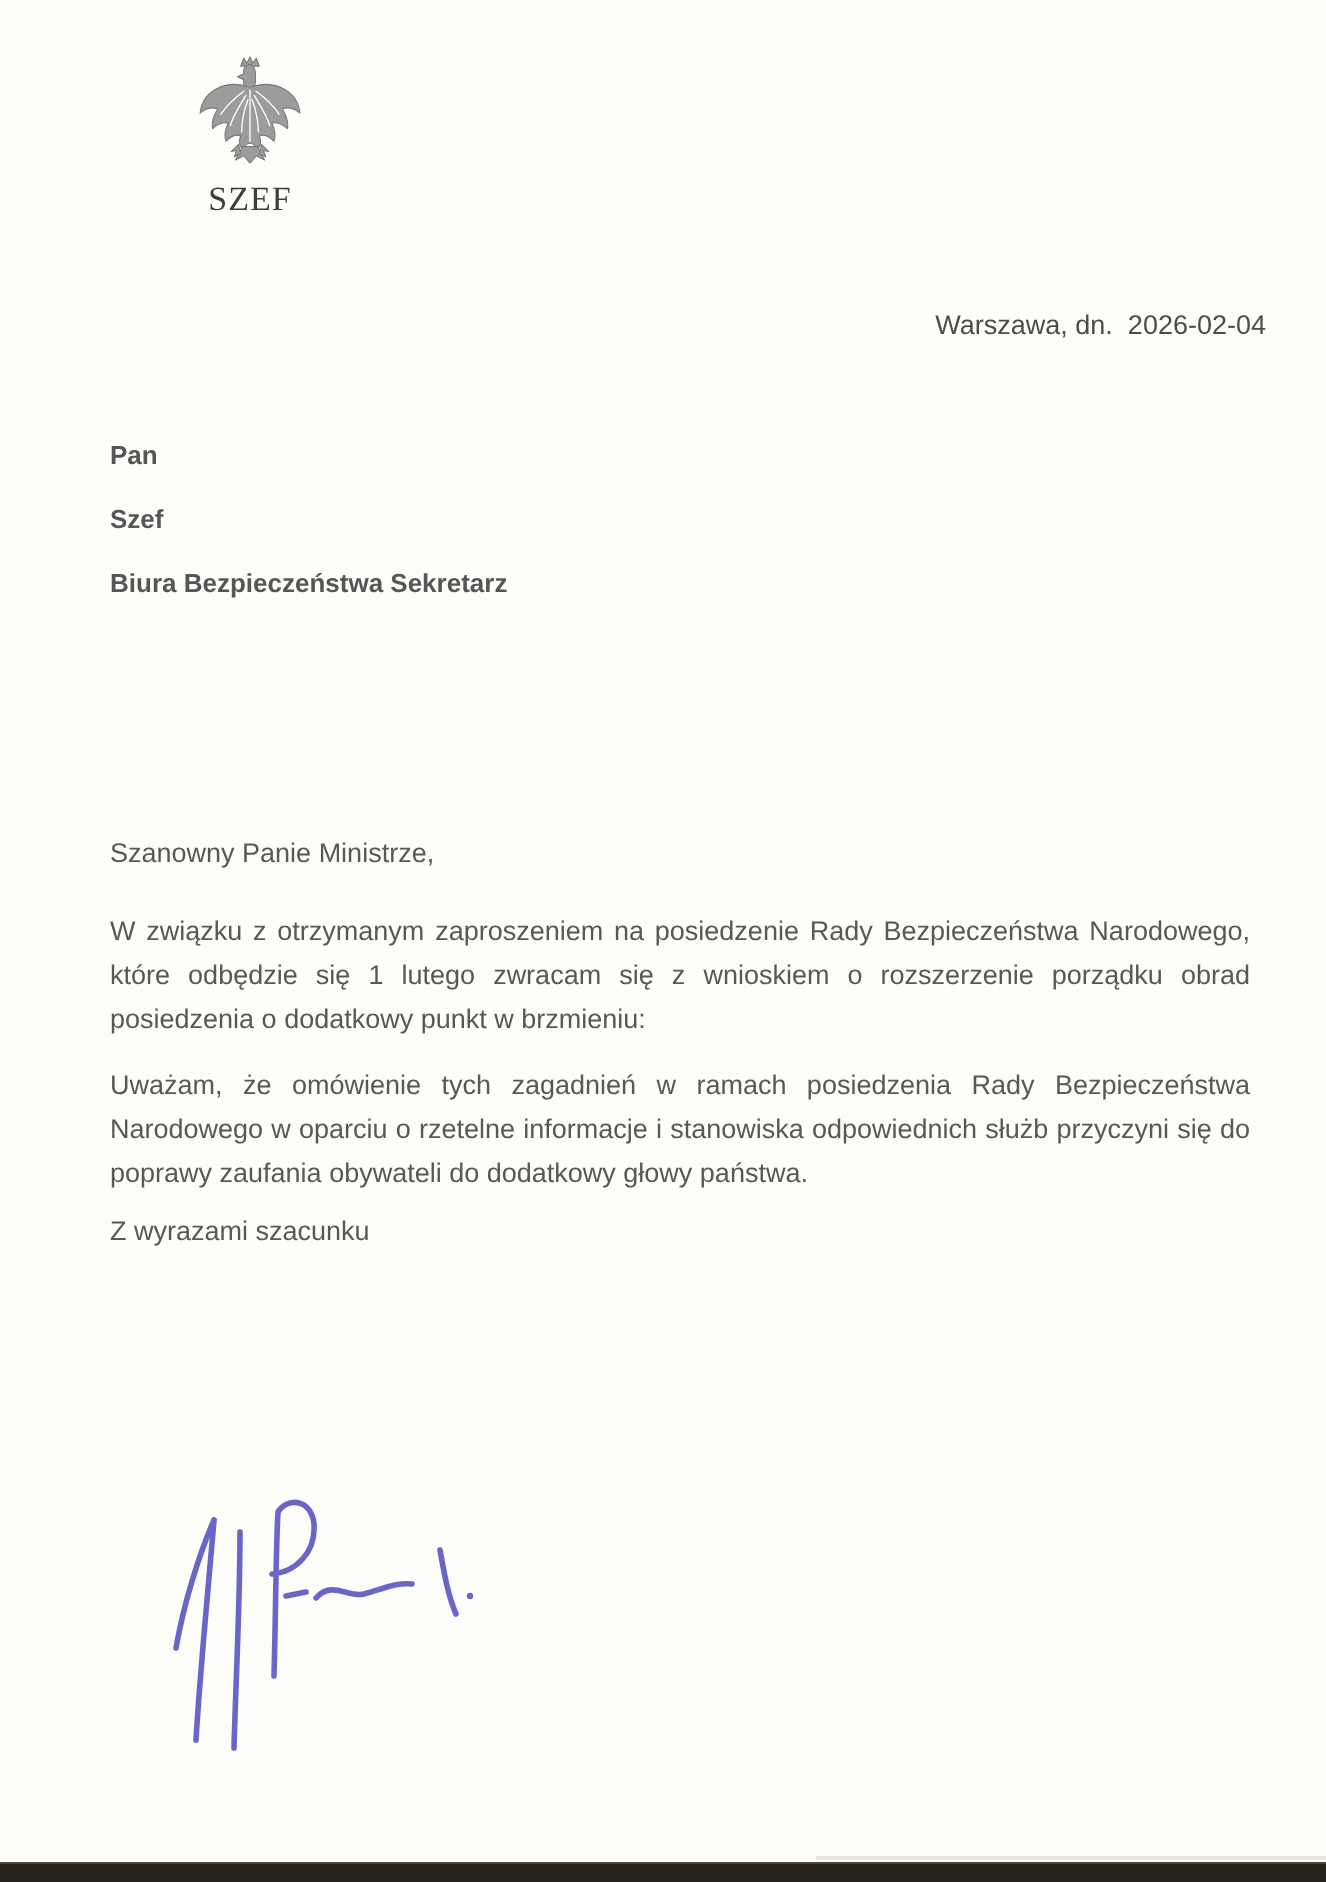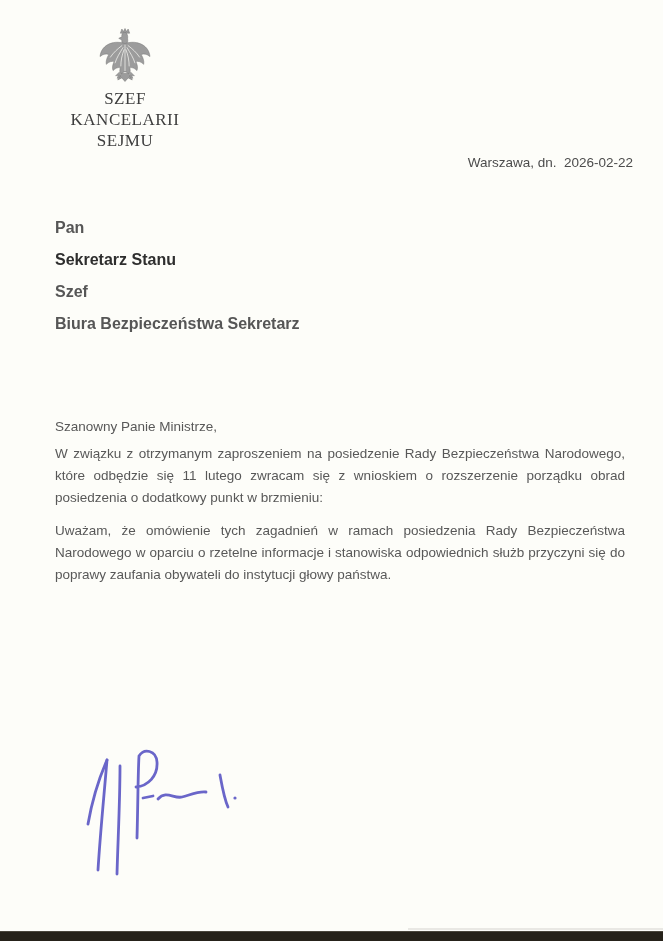--- a/index.html
+++ b/index.html
@@ -47,21 +47,21 @@
     right: 30px;
     font-size: 13.5px;
     color: #4c4c4c;
     white-space: pre;
   }
   
   .recipient {
     position: absolute;
     left: 55px;
     top: 221px;
-    font-size: 16px;
+    font-size: 13px;
     font-weight: 700;
     color: #565656;
   }
   .recipient .r-line {
     line-height: 14px;
     margin-bottom: 18px;
   }
   .recipient .r-line.emphasized {
     color: #2e2e2e;
   }
@@ -69,21 +69,21 @@
   .letter-body {
     position: absolute;
     left: 55px;
     top: 417px;
     width: 570px;
     font-size: 13.5px;
     color: #585858;
   }
   .salutation {
     line-height: 20px;
-    margin-bottom: 6px;
+    margin-bottom: 18px;
   }
   .letter-body p {
     margin: 0 0 11px 0;
     line-height: 22px;
     text-align: justify;
   }
   .letter-body p.last-para {
     margin-bottom: 8px;
   }
   .closing {
@@ -138,37 +138,36 @@
           <path d="M56,35 C64,41 72,48 78,57"></path>
           <path d="M46,39 C40,49 34,58 31,68"></path>
           <path d="M54,39 C60,49 66,58 69,68"></path>
           <path d="M48,43 C44,54 42,64 42,74"></path>
           <path d="M52,43 C56,54 58,64 58,74"></path>
         </g>
       </svg>
     </span>
     <div class="org-title">
       <div>SZEF</div>
-      <div>KANCELARII SEJMU</div>
     </div>
   </header>
 
-  <div class="date">Warszawa, dn.  2026-02-22</div>
+  <div class="date">Warszawa, dn.  2026-02-04</div>
 
   <div class="recipient">
     <div class="r-line">Pan</div>
-    <div class="r-line emphasized">Sekretarz Stanu</div>
     <div class="r-line">Szef</div>
     <div class="r-line">Biura Bezpieczeństwa Sekretarz</div>
   </div>
 
   <main class="letter-body">
     <div class="salutation">Szanowny Panie Ministrze,</div>
-    <p>W związku z otrzymanym zaproszeniem na posiedzenie Rady Bezpieczeństwa Narodowego, które odbędzie się 11 lutego zwracam się z wnioskiem o rozszerzenie porządku obrad posiedzenia o dodatkowy punkt w brzmieniu:</p>
-    <p class="last-para">Uważam, że omówienie tych zagadnień w ramach posiedzenia Rady Bezpieczeństwa Narodowego w oparciu o rzetelne informacje i stanowiska odpowiednich służb przyczyni się do poprawy zaufania obywateli do instytucji głowy państwa.</p>
+    <p>W związku z otrzymanym zaproszeniem na posiedzenie Rady Bezpieczeństwa Narodowego, które odbędzie się 1 lutego zwracam się z wnioskiem o rozszerzenie porządku obrad posiedzenia o dodatkowy punkt w brzmieniu:</p>
+    <p class="last-para">Uważam, że omówienie tych zagadnień w ramach posiedzenia Rady Bezpieczeństwa Narodowego w oparciu o rzetelne informacje i stanowiska odpowiednich służb przyczyni się do poprawy zaufania obywateli do dodatkowy głowy państwa.</p>
+    <div class="closing">Z wyrazami szacunku</div>
   </main>
 
   <div class="signature">
     <svg width="165" height="132" viewBox="0 0 165 132" xmlns="http://www.w3.org/2000/svg">
       <g fill="none" stroke="#6a66c9" stroke-width="2.8" stroke-linecap="round" stroke-linejoin="round">
         <path d="M6,78 C10,55 18,30 25,14"></path>
         <path d="M25,14 C22,50 18,90 16,124"></path>
         <path d="M38,20 C38,55 36,92 35,128"></path>
         <path d="M55,92 C56,55 56,25 57,10 C62,2 74,4 75,16 C76,30 66,40 54,41"></path>
         <path d="M61,52 L71,50"></path>

